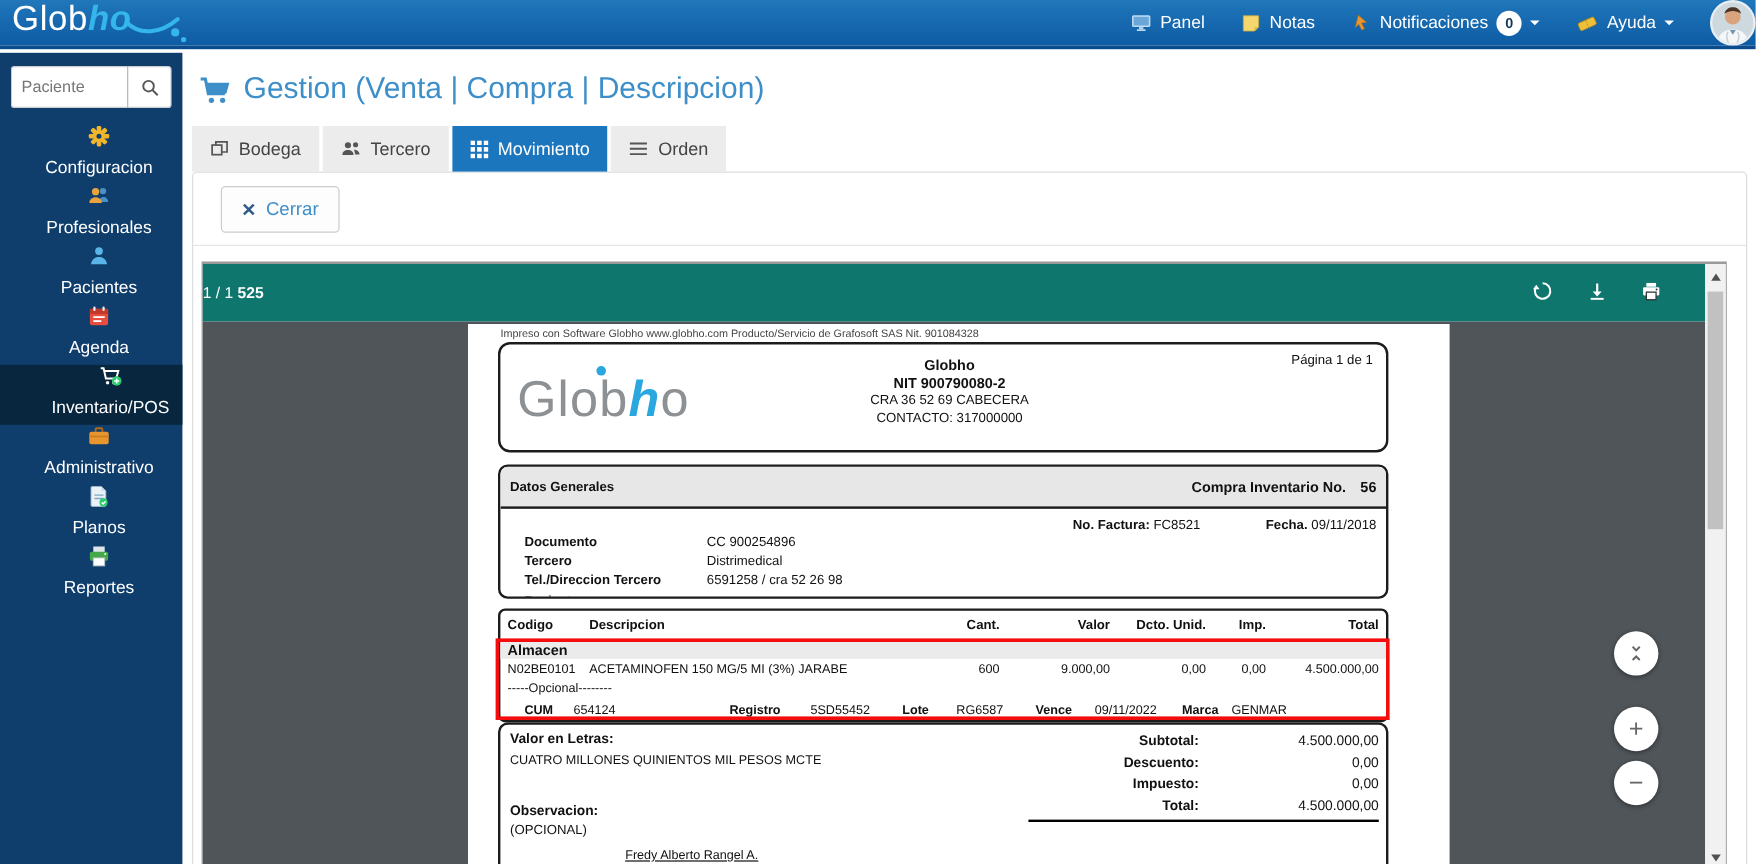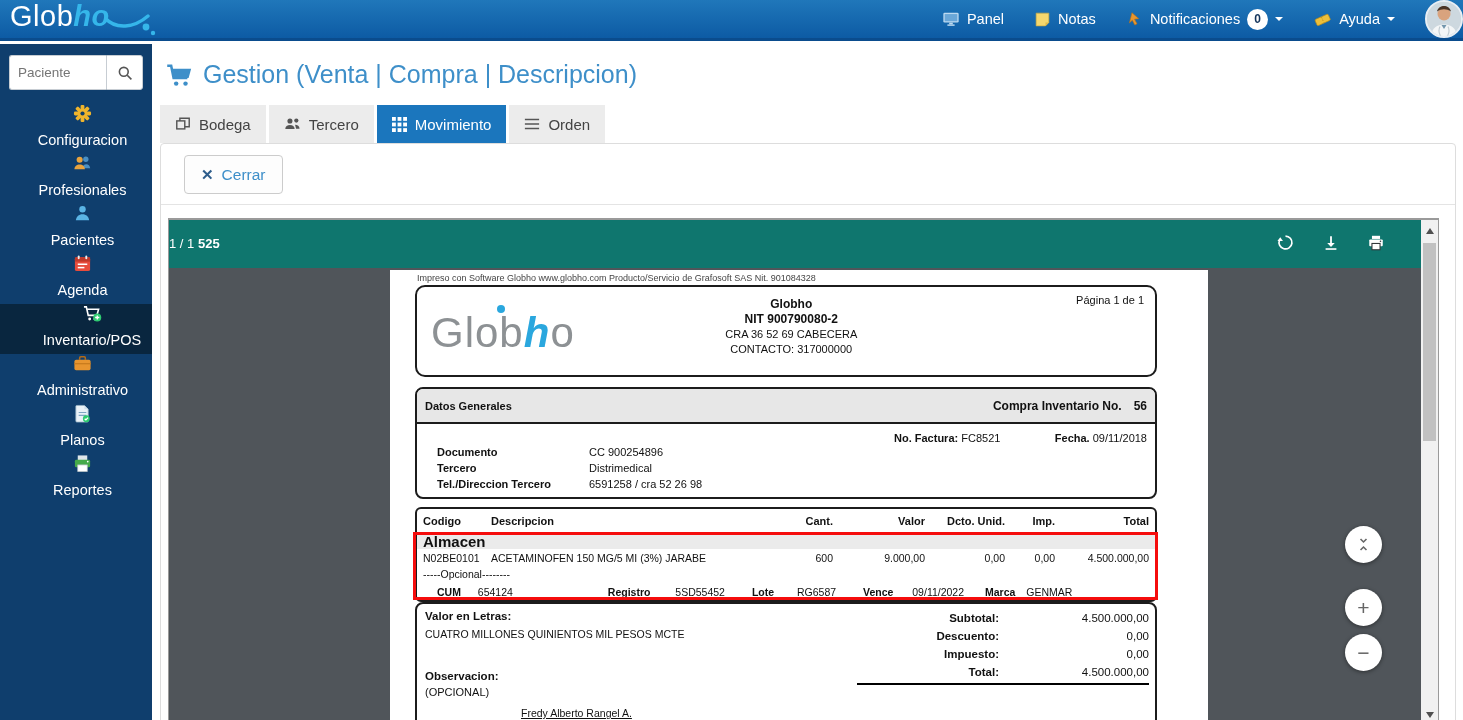--- a/index.html
+++ b/index.html
@@ -105,21 +105,21 @@
   .dg-row .lbl { display:inline-block; width:152px; font-weight:bold; }
   .dg-factura { position:absolute; left:465px; top:6px; }
   .dg-factura b { font-weight:bold; }
   .dg-fecha { position:absolute; right:8px; top:6px; }
 
   .items-box { top:237px; height:95px; border-radius:6px; }
   .tbl-grid { display:grid; grid-template-columns:68px 1fr 64px 92px 80px 50px 94px; padding:0 6px;
               align-items:center; }
   .tbl-grid .r { text-align:right; }
   .items-header { height:26px; border-bottom:2px solid #1c1c1c; font-weight:bold; font-size:11px; }
-  .group-row { background:#ebebeb; font-weight:bold; font-size:15px; height:14px; line-height:14px;
+  .group-row { background:#ebebeb; font-weight:bold; font-size:12px; height:14px; line-height:14px;
                padding-left:6px; }
   .item-row { height:18px; font-size:10.5px; }
   .opc-row { font-size:10.5px; height:15px; line-height:15px; padding-left:6px; }
   .cum-row { font-size:10.5px; height:20px; line-height:20px; padding-left:20px; white-space:nowrap; }
   .cum-row b { font-weight:bold; }
   .cum-row span { display:inline-block; }
 
   .red-rect { position:absolute; left:23px; top:262px; width:745px; height:68px;
               border:3px solid #f50d0d; z-index:9; pointer-events:none; }
 

